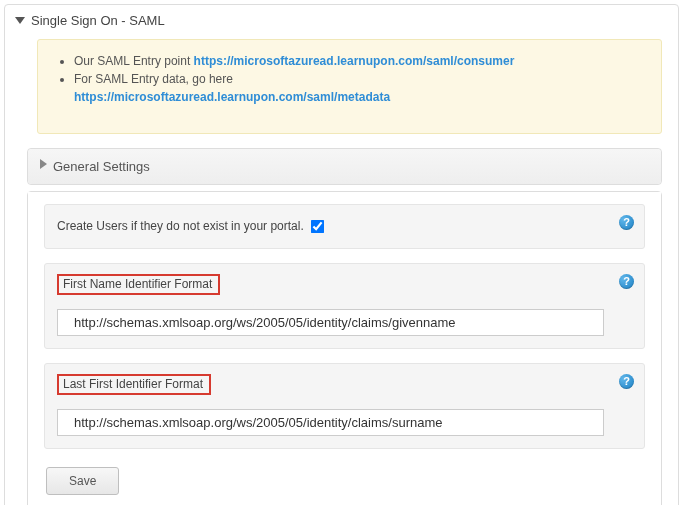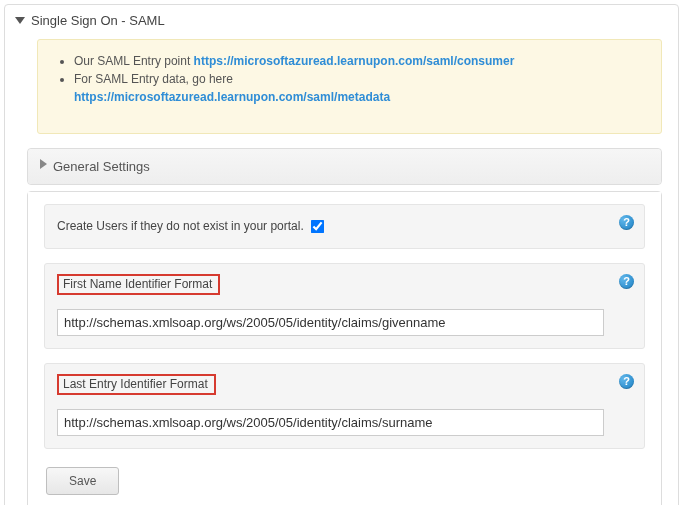--- a/index.html
+++ b/index.html
@@ -112,21 +112,21 @@
     border: 2px solid #d63a2f;
     padding: 1px 6px 2px 4px;
     margin-bottom: 14px;
     color: #444;
     font-size: 12px;
   }
   .text-input {
     width: 100%;
     box-sizing: border-box;
     border: 1px solid #ccc;
-    padding: 5px 6px;
+    padding: 5px 16px;
     font-family: Arial, sans-serif;
     font-size: 13px;
     color: #333;
     background: #fff;
   }
   .checkbox {
     vertical-align: middle;
     margin-left: 4px;
     transform: scale(1.05);
   }
@@ -183,21 +183,21 @@
       </div>
 
       <div class="sub-block">
         <span class="help-icon">?</span>
         <div class="hl-label">First Name Identifier Format</div>
         <input type="text" class="text-input" value="http://schemas.xmlsoap.org/ws/2005/05/identity/claims/givenname" style="">
       </div>
 
       <div class="sub-block">
         <span class="help-icon">?</span>
-        <div class="hl-label">Last Entry Identifier Format</div>
+        <div class="hl-label">Last First Identifier Format</div>
         <input type="text" class="text-input" value="http://schemas.xmlsoap.org/ws/2005/05/identity/claims/surname" style="">
       </div>
 
       <button class="save-btn">Save</button>
 
     </div>
   </div>
 
 </div>
 

